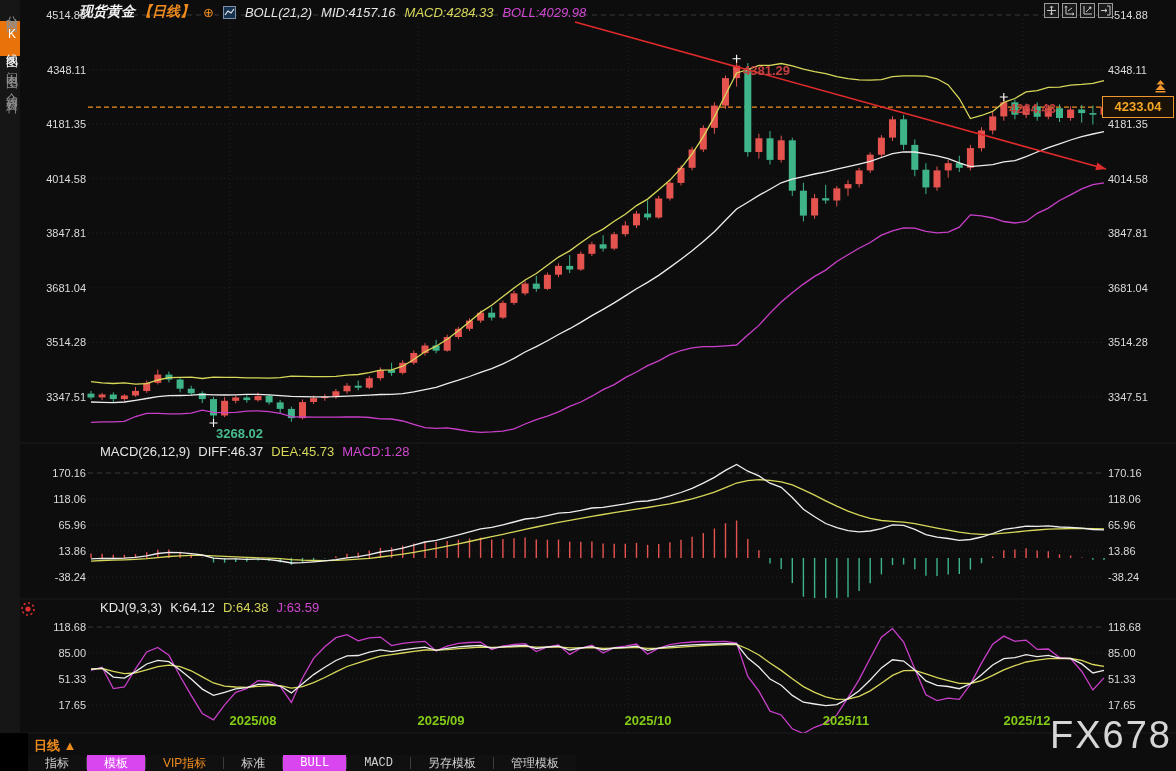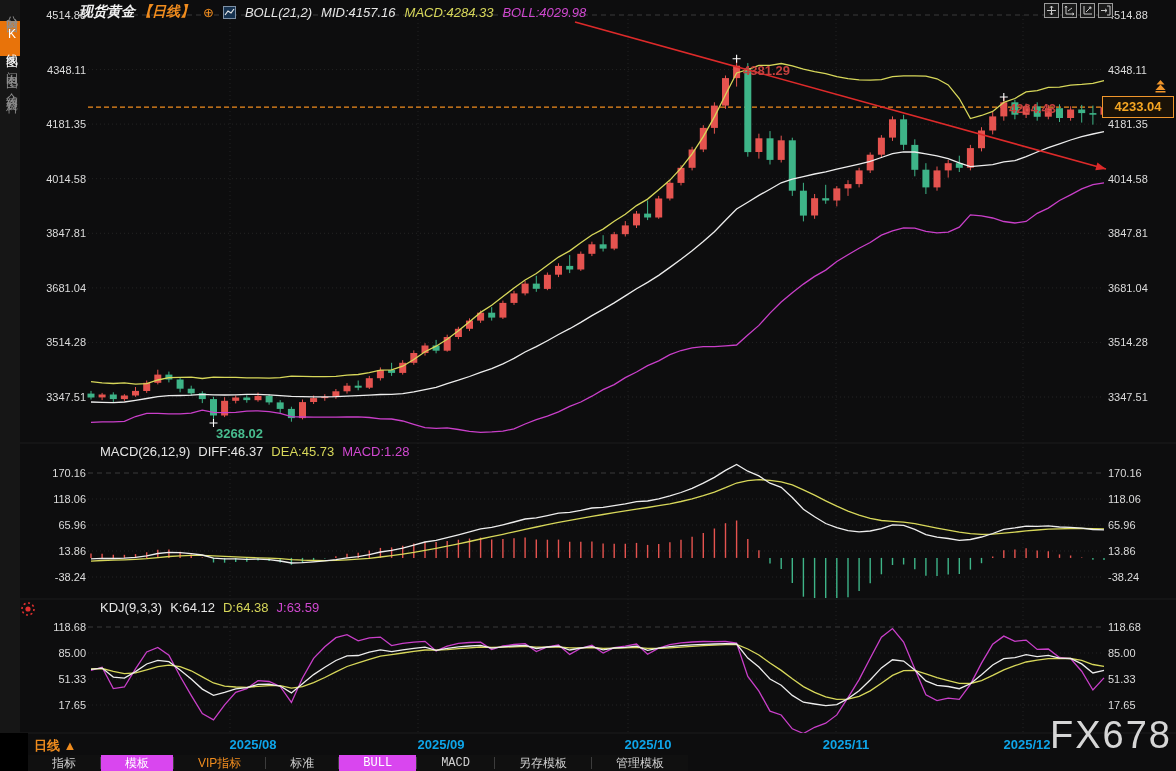--- a/index.html
+++ b/index.html
@@ -17,21 +17,21 @@
   .hdr-symbol{color:#f2f2f2;font-weight:bold;font-size:14px;}
   .hdr-period{color:#f08c1e;font-weight:bold;font-size:14px;}
   .hdr-plus{color:#f08c1e;font-size:13px;}
   .hdr-white{color:#e6e6e6;}
   .hdr-yellow{color:#d7d75a;}
   .hdr-magenta{color:#d048d0;}
   
   .axis-label{position:absolute;font-size:11px;color:#dcdcdc;z-index:3;line-height:14px;}
   .axis-left{left:22px;width:64px;text-align:right;}
   .axis-right{left:1108px;width:66px;text-align:left;}
-  .time-label{position:absolute;top:737px;color:#0ea5e9;font-size:13px;font-weight:bold;
+  .time-label{position:absolute;top:713px;color:#84cc16;font-size:13px;font-weight:bold;
               transform:translateX(-50%);z-index:3;}
   
   .ind-header{position:absolute;left:100px;display:flex;gap:8px;font-size:13px;z-index:3;white-space:nowrap;}
   
   .tr-icons{position:absolute;left:1044px;top:3px;display:flex;gap:3px;z-index:5;}
   .tr-icon{width:13px;height:13px;border:1px solid #9a9a9a;background:#1a1a1a;display:flex;
            align-items:center;justify-content:center;cursor:pointer;}
   
   .price-tag{position:absolute;left:1102px;top:96px;width:70px;height:20px;background:#1a1207;
              border:1px solid #f0962c;color:#f5a623;font-size:13px;font-weight:bold;text-align:center;
@@ -42,21 +42,21 @@
   .ann-red{color:#c4403e;margin-top:22px;}
   .ann-green{color:#48bd8f;}
   
   .flash-icon{position:absolute;left:20px;top:601px;width:16px;height:16px;z-index:4;}
   
   .period-chip{position:absolute;left:34px;top:737px;color:#f08c1e;font-size:13px;font-weight:bold;
                z-index:3;cursor:pointer;}
   .corner-block{position:absolute;left:0;top:733px;width:28px;height:38px;background:#000;z-index:5;}
   .tab-bar{position:absolute;left:28px;top:755px;height:16px;display:flex;align-items:stretch;z-index:4;
            background:#101010;}
-  .tab{color:#cfcfcf;font-size:12px;line-height:16px;padding:0 24px;cursor:pointer;white-space:nowrap;}
+  .tab{color:#cfcfcf;font-size:12px;line-height:16px;padding:0 17px;cursor:pointer;white-space:nowrap;}
   .tab-active{background:#d946ef;color:#fff;}
   .tab-accent{color:#f08c1e;}
   .mono{font-family:"Liberation Mono","DejaVu Sans Mono",monospace;}
   .tab-sep{width:1px;background:#3c3c3c;margin:2px 0;}
   
   .watermark{position:absolute;right:4px;top:714px;font-size:38px;color:#d6d6d6;letter-spacing:2px;
              z-index:6;font-weight:500;margin-left:40px;}
 </style>
 </head>
 <body>

